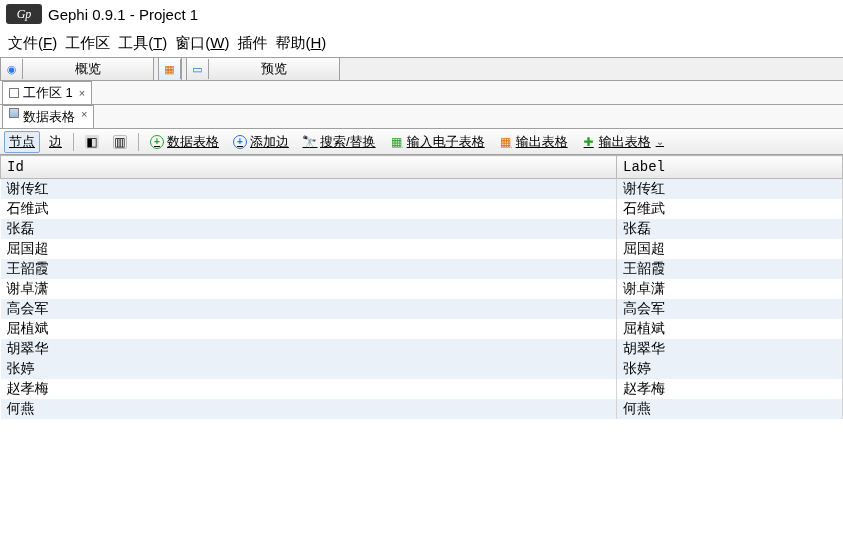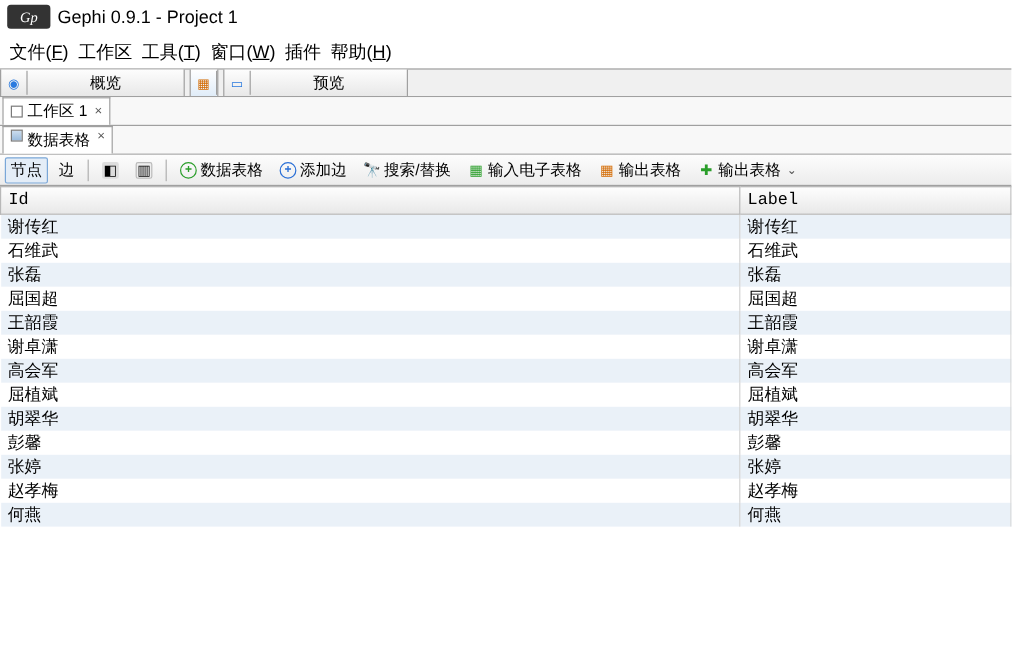--- a/index.html
+++ b/index.html
@@ -120,20 +120,21 @@
   }
 
   .toolbar {
     display: flex;
     align-items: center;
     gap: 4px;
     padding: 2px 4px;
     border-bottom: 1px solid #a0a0a0;
     background: linear-gradient(#fdfdfd, #ececec);
     height: 26px;
+    text-decoration: underline;
   }
   .tbtn {
     display: flex;
     align-items: center;
     gap: 3px;
     padding: 1px 4px;
     border: 1px solid transparent;
     border-radius: 2px;
     cursor: default;
     font-size: 13px;
@@ -313,24 +314,20 @@
         <td>高会军</td>
       </tr>
       <tr class="even">
         <td>屈植斌</td>
         <td>屈植斌</td>
       </tr>
       <tr class="odd">
         <td>胡翠华</td>
         <td>胡翠华</td>
       </tr>
-      <tr class="even">
-        <td>彭馨</td>
-        <td>彭馨</td>
-      </tr>
       <tr class="odd">
         <td>张婷</td>
         <td>张婷</td>
       </tr>
       <tr class="even">
         <td>赵孝梅</td>
         <td>赵孝梅</td>
       </tr>
       <tr class="odd">
         <td>何燕</td>

